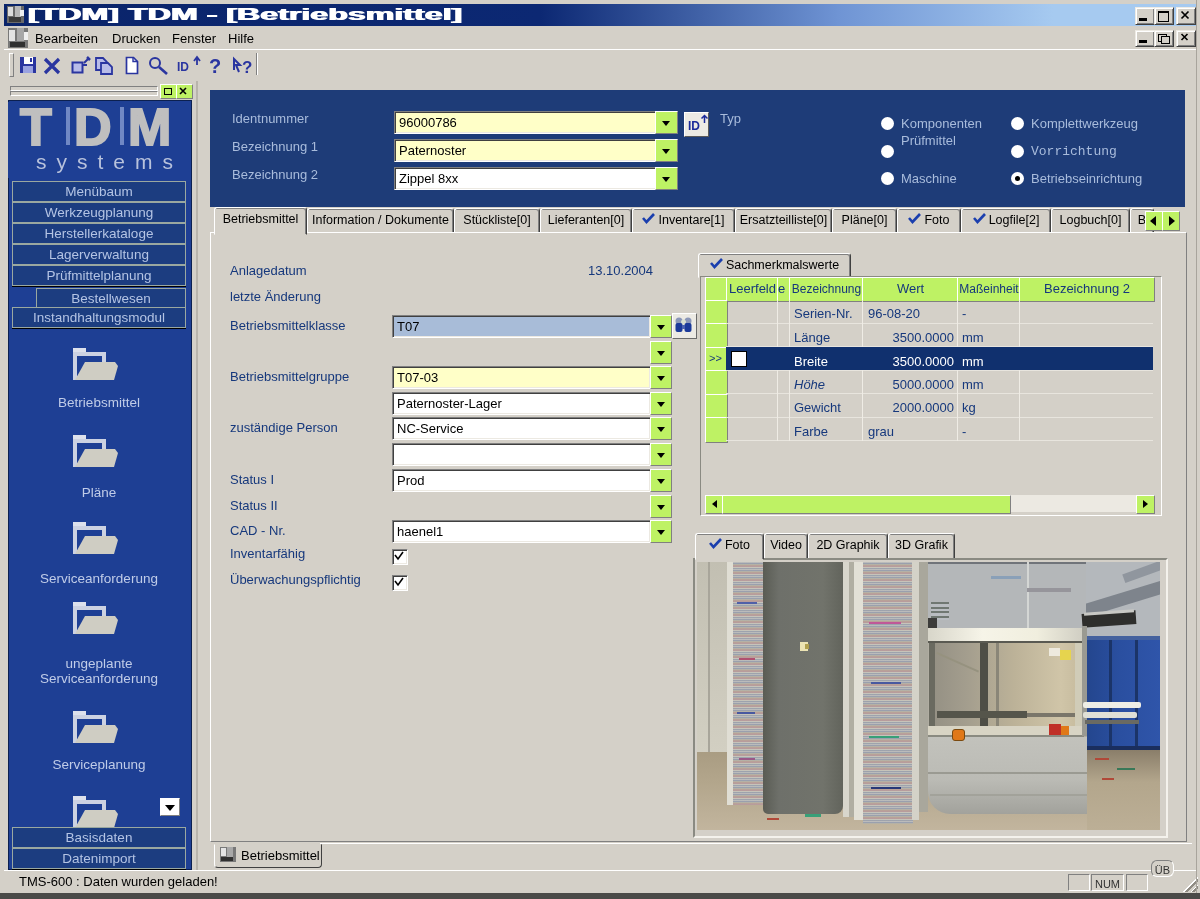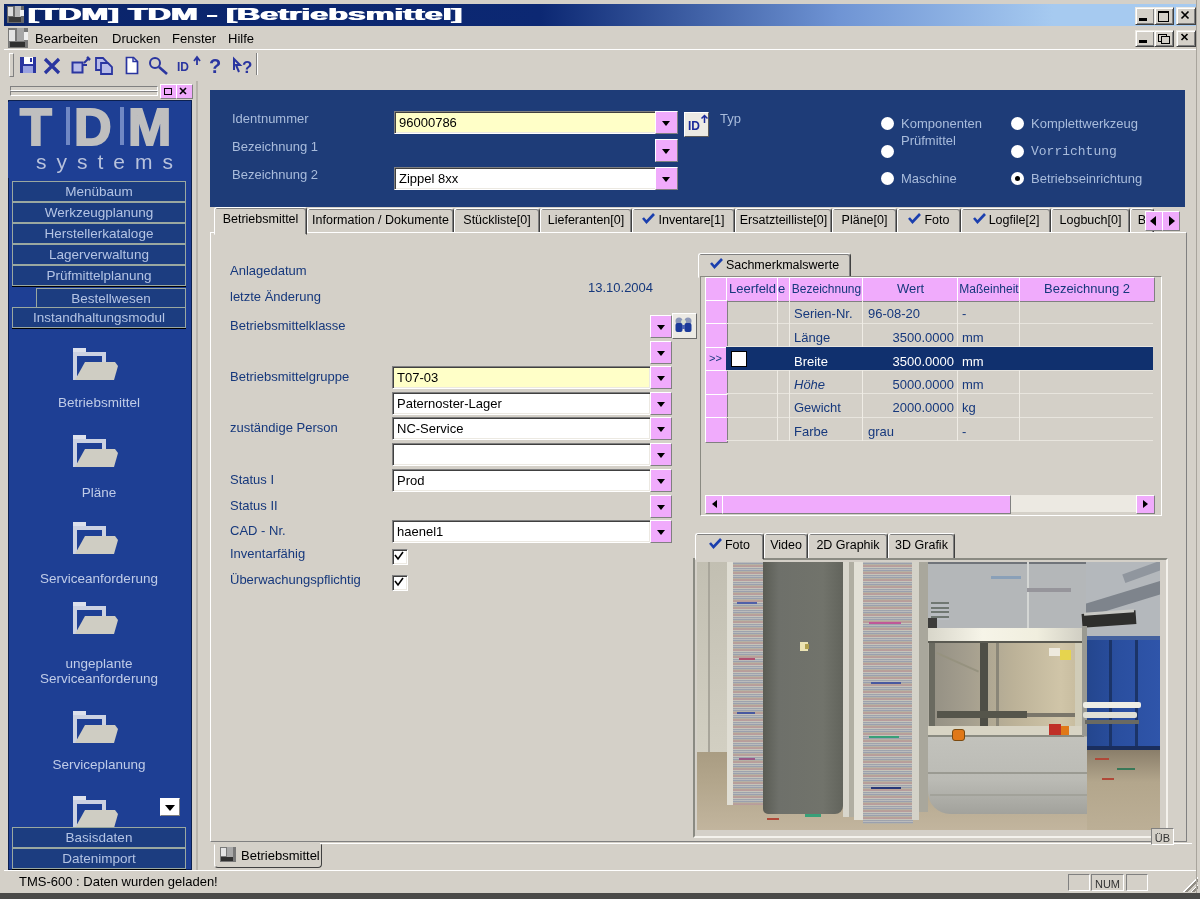--- a/index.html
+++ b/index.html
@@ -2,21 +2,21 @@
 <html><head>
 <meta charset="utf-8">
 <style>
 html,body{margin:0;padding:0;}
 body{width:1200px;height:899px;position:relative;overflow:hidden;
   background:#d4d0c8;font-family:"Liberation Sans",sans-serif;font-size:13px;
   -webkit-font-smoothing:antialiased;}
 .abs{position:absolute;}
 .raised{background:#d4d0c8;border:1px solid;border-color:#eeebe4 #404040 #404040 #eeebe4;
   box-shadow:inset 1px 1px 0 #fff, inset -1px -1px 0 #808080;}
-.raisedthin{background:#f0abfc;border:1px solid;border-color:#fff #808080 #808080 #fff;}
+.raisedthin{background:#bef264;border:1px solid;border-color:#fff #808080 #808080 #fff;}
 .sunkenthin{border:1px solid;border-color:#808080 #fff #fff #808080;}
 .field{border:1px solid;border-color:#808080 #fff #fff #808080;
   box-shadow:inset 1px 1px 0 #404040, inset -1px -1px 0 #ece9e2;background:#fff;
   color:#000;}
 .ftext{position:absolute;left:4px;top:3px;white-space:nowrap;font-size:13px;}
 .navlabel{color:#a9bcdc;font-size:13px;white-space:nowrap;}
 .glabel{color:#16387c;font-size:13px;white-space:nowrap;}
 .tab{position:absolute;top:0;height:25px;background:#d4d0c8;
   border:1px solid;border-color:#fff #404040 #d4d0c8 #fff;
   border-radius:3px 3px 0 0;box-shadow:inset -1px 1px 0 #808080;
@@ -198,20 +198,23 @@
 <div id="header" class="abs" style="left:210px;top:90px;width:975px;height:117px;">
   <div class="abs navlabel" style="left:22px;top:21px;">Identnummer</div>
   <div class="abs navlabel" style="left:22px;top:49px;">Bezeichnung 1</div>
   <div class="abs navlabel" style="left:22px;top:77px;">Bezeichnung 2</div>
   <div class="abs field" style="left:184px;top:21px;width:261px;height:21px;background:#ffffc8;">
       <span class="ftext">96000786</span>
     </div>
   <div class="abs raisedthin" style="left:445px;top:21px;width:21px;height:21px;">
       <div class="abs" style="left:6px;top:9px;border:4px solid transparent;border-top:5px solid #000;border-bottom:none;"></div>
     </div>
+  <div class="abs field" style="left:184px;top:49px;width:261px;height:21px;background:#ffffc8;">
+      <span class="ftext">Paternoster</span>
+    </div>
   <div class="abs raisedthin" style="left:445px;top:49px;width:21px;height:21px;">
       <div class="abs" style="left:6px;top:9px;border:4px solid transparent;border-top:5px solid #000;border-bottom:none;"></div>
     </div>
   <div class="abs field" style="left:184px;top:77px;width:261px;height:21px;background:#fff;">
       <span class="ftext">Zippel 8xx</span>
     </div>
   <div class="abs raisedthin" style="left:445px;top:77px;width:21px;height:21px;">
       <div class="abs" style="left:6px;top:9px;border:4px solid transparent;border-top:5px solid #000;border-bottom:none;"></div>
     </div>
 
@@ -283,31 +286,34 @@
     </div>
   <div class="abs raisedthin" style="left:952px;top:3px;width:16px;height:18px;">
       <div class="abs" style="left:6px;top:4px;border:5px solid transparent;border-left:6px solid #000;border-right:none;"></div>
     </div>
 </div>
 
 <div class="abs" style="left:210px;top:232px;width:975px;height:608px;background:#d4d0c8;border:1px solid;border-color:#fff #808080 #808080 #fff;"></div>
 <div id="content" class="abs" style="left:210px;top:232px;width:975px;height:608px;">
 
   <div class="abs glabel" style="left:20px;top:31px;">Anlagedatum</div>
-  <div class="abs glabel" style="left:378px;top:48px;width:62px;">13.10.2004</div>
+  <div class="abs glabel" style="left:378px;top:31px;width:62px;">13.10.2004</div>
   <div class="abs glabel" style="left:20px;top:57px;">letzte Änderung</div>
   <div class="abs glabel" style="left:20px;top:86px;">Betriebsmittelklasse</div>
   <div class="abs glabel" style="left:20px;top:137px;">Betriebsmittelgruppe</div>
   <div class="abs glabel" style="left:20px;top:188px;">zuständige Person</div>
   <div class="abs glabel" style="left:20px;top:240px;">Status I</div>
   <div class="abs glabel" style="left:20px;top:266px;">Status II</div>
   <div class="abs glabel" style="left:20px;top:291px;">CAD - Nr.</div>
   <div class="abs glabel" style="left:20px;top:314px;">Inventarfähig</div>
   <div class="abs glabel" style="left:20px;top:340px;">Überwachungspflichtig</div>
 
+  <div class="abs field" style="left:182px;top:83px;width:257px;height:21px;background:#a8bcd8;">
+      <span class="ftext">T07</span>
+    </div>
   <div class="abs raisedthin" style="left:440px;top:83px;width:20px;height:21px;">
       <div class="abs" style="left:6px;top:9px;border:4px solid transparent;border-top:5px solid #000;border-bottom:none;"></div>
     </div>
   <div class="abs" style="left:462px;top:81px;width:23px;height:24px;background:#eceae4;border:1px solid;border-color:#fff #6a6a6a #6a6a6a #fff;">
     <svg width="21" height="22">
       <circle cx="6" cy="7" r="3.5" fill="#8a96b8"></circle>
         <circle cx="15" cy="7" r="3.5" fill="#8a96b8"></circle>
       <circle cx="10.5" cy="8" r="2.5" fill="#d8e0d0"></circle>
       <rect x="2.5" y="9" width="7" height="9" rx="2" fill="#1b3a9a"></rect>
       <rect x="11.5" y="9" width="7" height="9" rx="2" fill="#1b3a9a"></rect>
@@ -539,18 +545,18 @@
   <div class="abs" style="left:1px;top:10px;width:12px;height:4px;background:#303030;"></div>
 </div>
 <div class="abs" style="left:241px;top:848px;font-size:13px;color:#000;">Betriebsmittel</div>
 <div class="abs" style="left:320px;top:843px;width:872px;height:1px;background:#fff;"></div>
 
 <div class="abs" style="left:4px;top:870px;width:1192px;height:23px;background:#d4d0c8;border-top:1px solid #fff;"></div>
 <div class="abs" style="left:19px;top:874px;color:#000;font-size:13px;">TMS-600 : Daten wurden geladen!</div>
 <div class="abs sunkenthin" style="left:1068px;top:874px;width:20px;height:15px;background:#d4d0c8;"></div>
 <div class="abs sunkenthin" style="left:1091px;top:874px;width:31px;height:15px;background:#d4d0c8;text-align:center;"><span style="position:relative;top:1px;font-size:11px;color:#333;">NUM</span></div>
 <div class="abs sunkenthin" style="left:1126px;top:874px;width:20px;height:15px;background:#d4d0c8;"></div>
-<div class="abs sunkenthin" style="left:1151px;top:828px;width:21px;height:15px;background:#d4d0c8;text-align:center;"><span style="position:relative;top:1px;font-size:11px;color:#333;">ÜB</span></div>
+<div class="abs sunkenthin" style="left:1151px;top:860px;width:21px;height:15px;background:#d4d0c8;text-align:center;border-radius:6px;"><span style="position:relative;top:1px;font-size:11px;color:#333;">ÜB</span></div>
 <div class="abs" style="left:1182px;top:876px;width:16px;height:16px;background:repeating-linear-gradient(135deg,#d4d0c8 0,#d4d0c8 2px,#fff 2px,#fff 3px,#908c84 3px,#908c84 5px);clip-path:polygon(100% 0,100% 100%,0 100%);"></div>
 <div class="abs" style="left:1196px;top:0;width:1px;height:893px;background:#a8a49c;"></div>
 <div class="abs" style="left:0px;top:893px;width:1200px;height:1px;background:#9a968e;"></div>
 
 <div class="abs" style="left:0;top:893px;width:1200px;height:6px;background:#4a4a48;"></div>
 
 </body></html>

